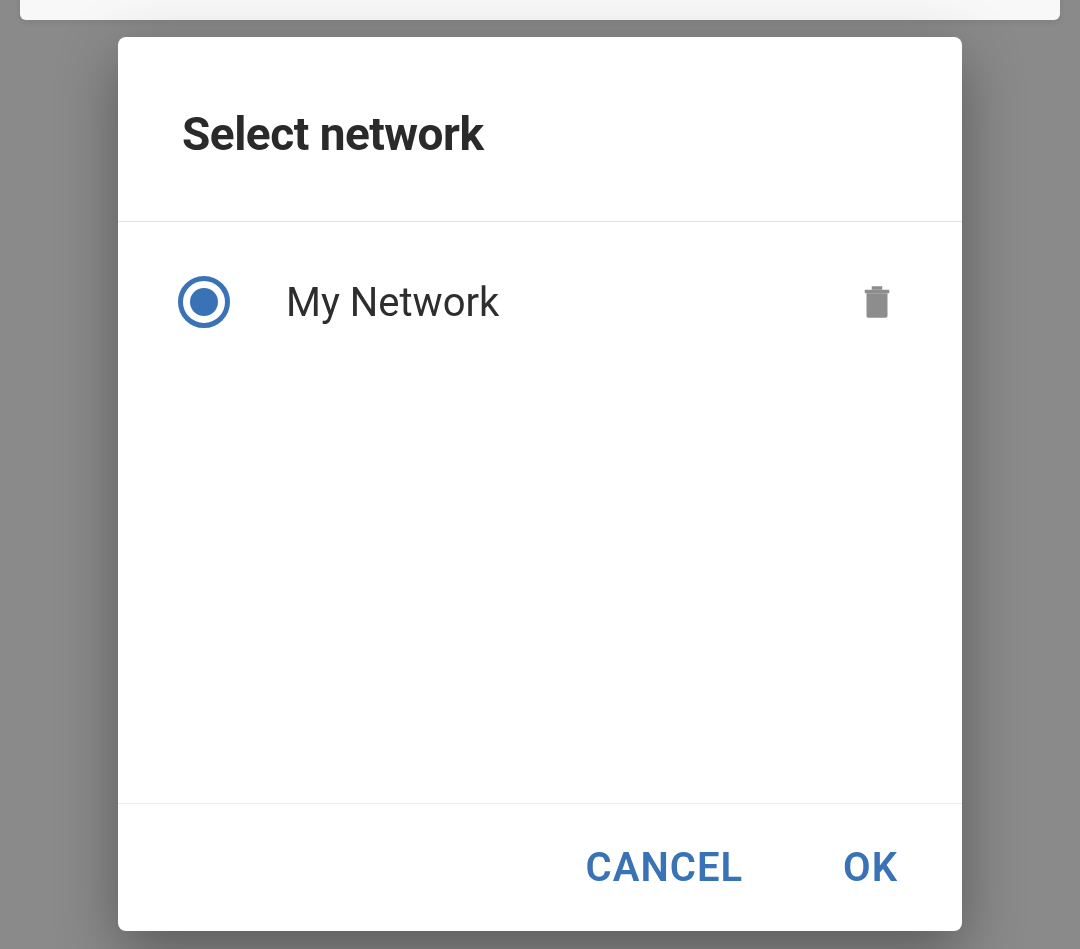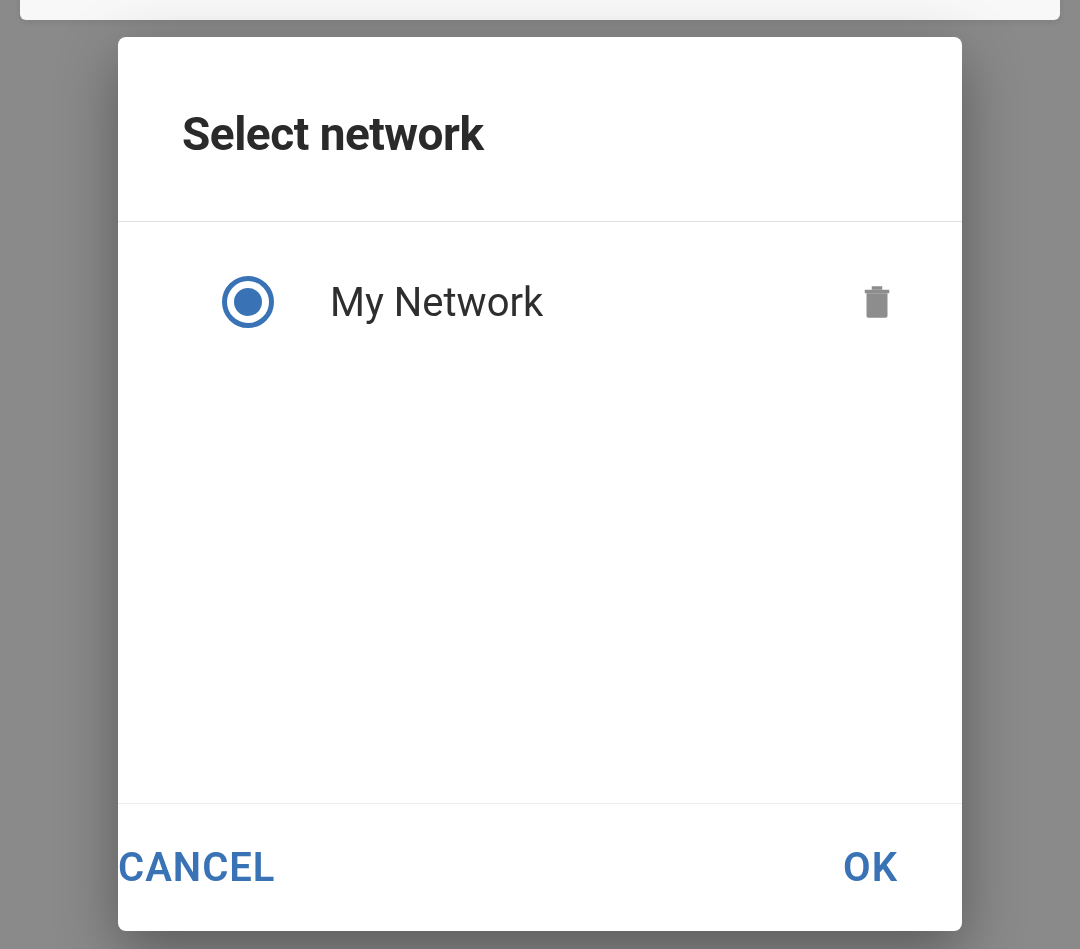--- a/index.html
+++ b/index.html
@@ -42,23 +42,22 @@
       border-bottom: 1px solid #e0e0e0;
     }
     .dialog-title {
       font-size: 46px;
       font-weight: 700;
       color: #2a2a2a;
       letter-spacing: -0.5px;
     }
     .dialog-body {
       flex: 1;
-      padding: 40px 48px 0 76px;
+      padding: 40px 48px 0 52px;
       overflow-y: auto;
-      margin-left: 20px;
     }
     .network-row {
       display: flex;
       align-items: center;
       padding: 0 8px;
       height: 80px;
     }
     .radio {
       width: 52px;
       height: 52px;
@@ -87,21 +86,21 @@
       width: 42px;
       height: 52px;
       cursor: pointer;
       flex-shrink: 0;
       margin-right: 8px;
       color: #8d8d8d;
     }
     .dialog-footer {
       border-top: 1px solid #ececec;
       display: flex;
-      justify-content: space-between;
+      justify-content: flex-end;
       align-items: center;
       padding: 40px 64px 40px 0;
       gap: 100px;
     }
     .dialog-button {
       background: none;
       border: none;
       font-size: 40px;
       font-weight: 600;
       color: #3a73b5;

